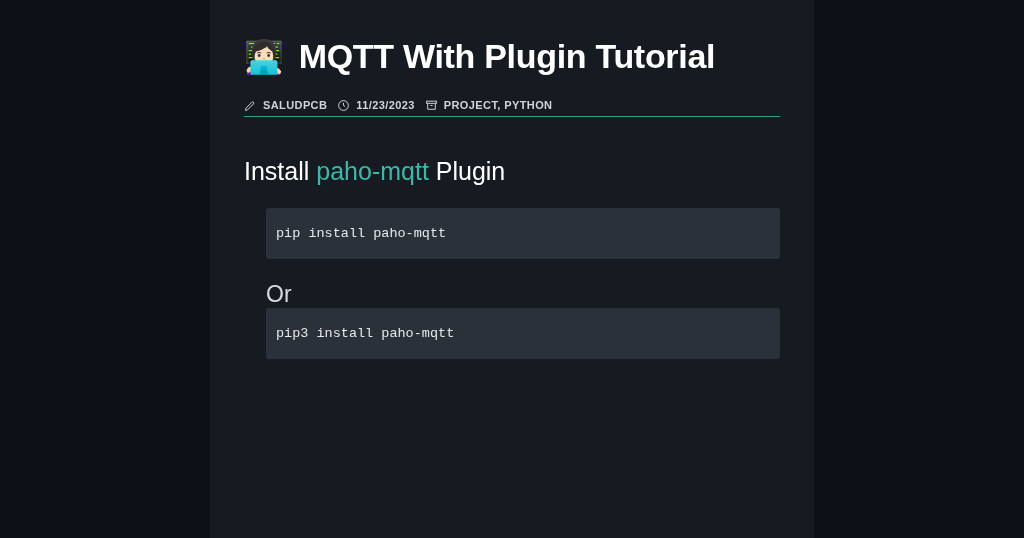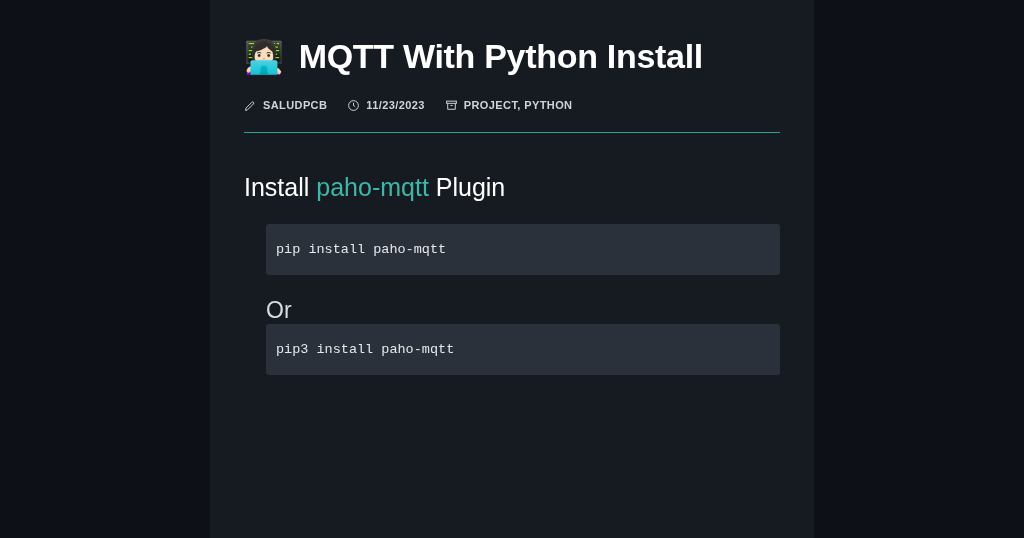--- a/index.html
+++ b/index.html
@@ -27,26 +27,26 @@
   margin-bottom: 22px;
   line-height: 1.2;
 }
 .title .emoji {
   font-size: 32px;
   margin-right: 6px;
 }
 .meta {
   display: flex;
   align-items: center;
-  gap: 20px;
+  gap: 10px;
   font-size: 11px;
   font-weight: 700;
   letter-spacing: 0.4px;
   color: #d0d5da;
-  padding-bottom: 20px;
+  padding-bottom: 4px;
   border-bottom: 1px solid #2aa199;
 }
 .meta-item {
   display: inline-flex;
   align-items: center;
   gap: 6px;
 }
 .meta-item svg {
   width: 13px;
   height: 13px;
@@ -90,21 +90,21 @@
   vertical-align: -1px;
 }
 </style>
 </head>
 <body>
 
 <article class="article">
 
   <h1 class="title">
     <span class="emoji">👩🏻‍💻</span>
-    <span>MQTT With Python Install</span>
+    <span>MQTT With Plugin Tutorial</span>
   </h1>
 
   <div class="meta">
     <span class="meta-item">
       <svg viewBox="0 0 24 24">
           <path d="M3 21l3.5-1 11-11a2.1 2.1 0 0 0-3-3l-11 11L3 21z"></path>
         </svg>
       <span>SALUDPCB</span>
     </span>
     <span class="meta-item">

